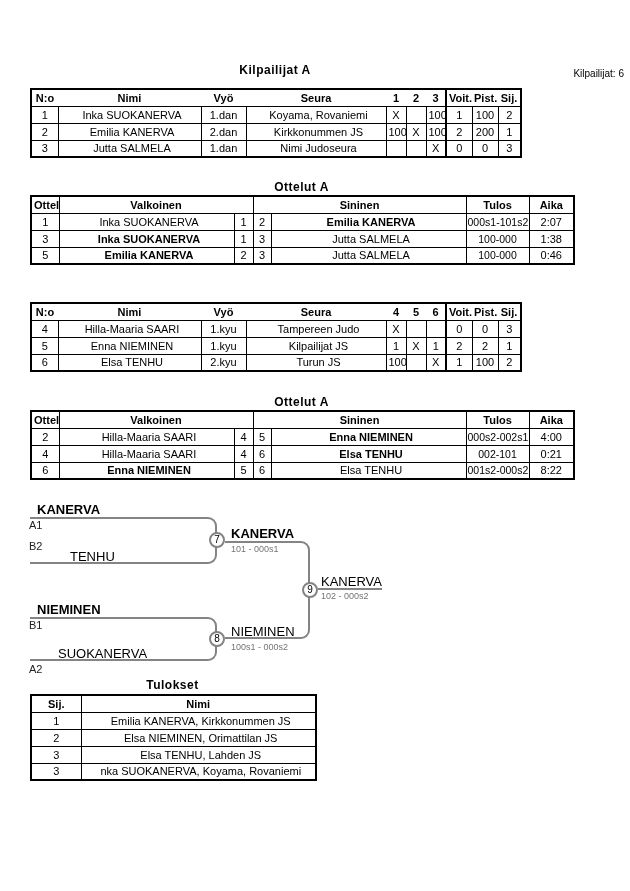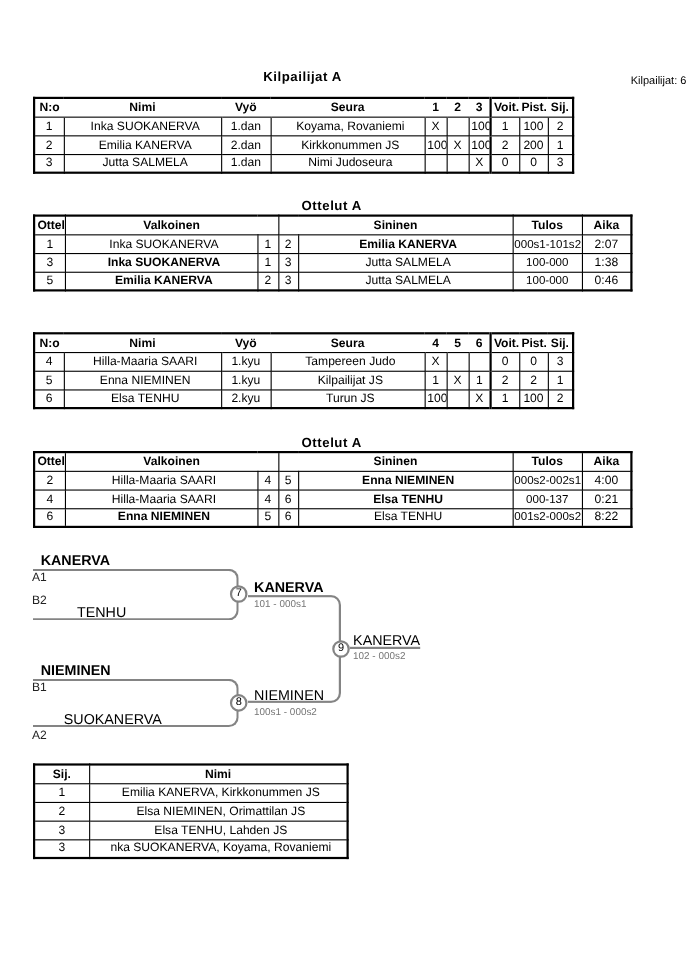--- a/index.html
+++ b/index.html
@@ -249,21 +249,21 @@
       <td class="l b">Enna NIEMINEN</td>
       <td class="res">000s2-002s1</td>
       <td class="c">4:00</td>
     </tr>
     <tr>
       <td class="c">4</td>
       <td class="l">Hilla-Maaria SAARI</td>
       <td class="c">4</td>
       <td class="c">6</td>
       <td class="l b">Elsa TENHU</td>
-      <td class="res">000-137</td>
+      <td class="res">002-101</td>
       <td class="c">0:21</td>
     </tr>
     <tr>
       <td class="c">6</td>
       <td class="l b">Enna NIEMINEN</td>
       <td class="c">5</td>
       <td class="c">6</td>
       <td class="l">Elsa TENHU</td>
       <td class="res">001s2-000s2</td>
       <td class="c">8:22</td>
@@ -292,20 +292,21 @@
     <div class="bk-circle" style="left:209px;top:631px">8</div>
     <div class="bk-name" style="left:231px;top:624px">NIEMINEN</div>
     <div class="bk-score" style="left:231px;top:642px">100s1 - 000s2</div>
 
     <div class="bk-circle" style="left:302px;top:582px">9</div>
     <div class="final-line" style="left:318px;top:588px;width:64px"></div>
     <div class="bk-name" style="left:321px;top:574px">KANERVA</div>
     <div class="bk-score" style="left:321px;top:591px">102 - 000s2</div>
   </div>
 
+  <div class="subhead" style="left:30px;top:678px;width:285px">Tulokset</div>
   <table style="left:30px;top:694px;width:285px">
     <colgroup>
         <col style="width:50px">
         <col style="width:235px">
       </colgroup>
     <tbody>
         <tr>
       <th style="border-right:1px solid #000">Sij.</th>
       <th>Nimi</th>
     </tr>

